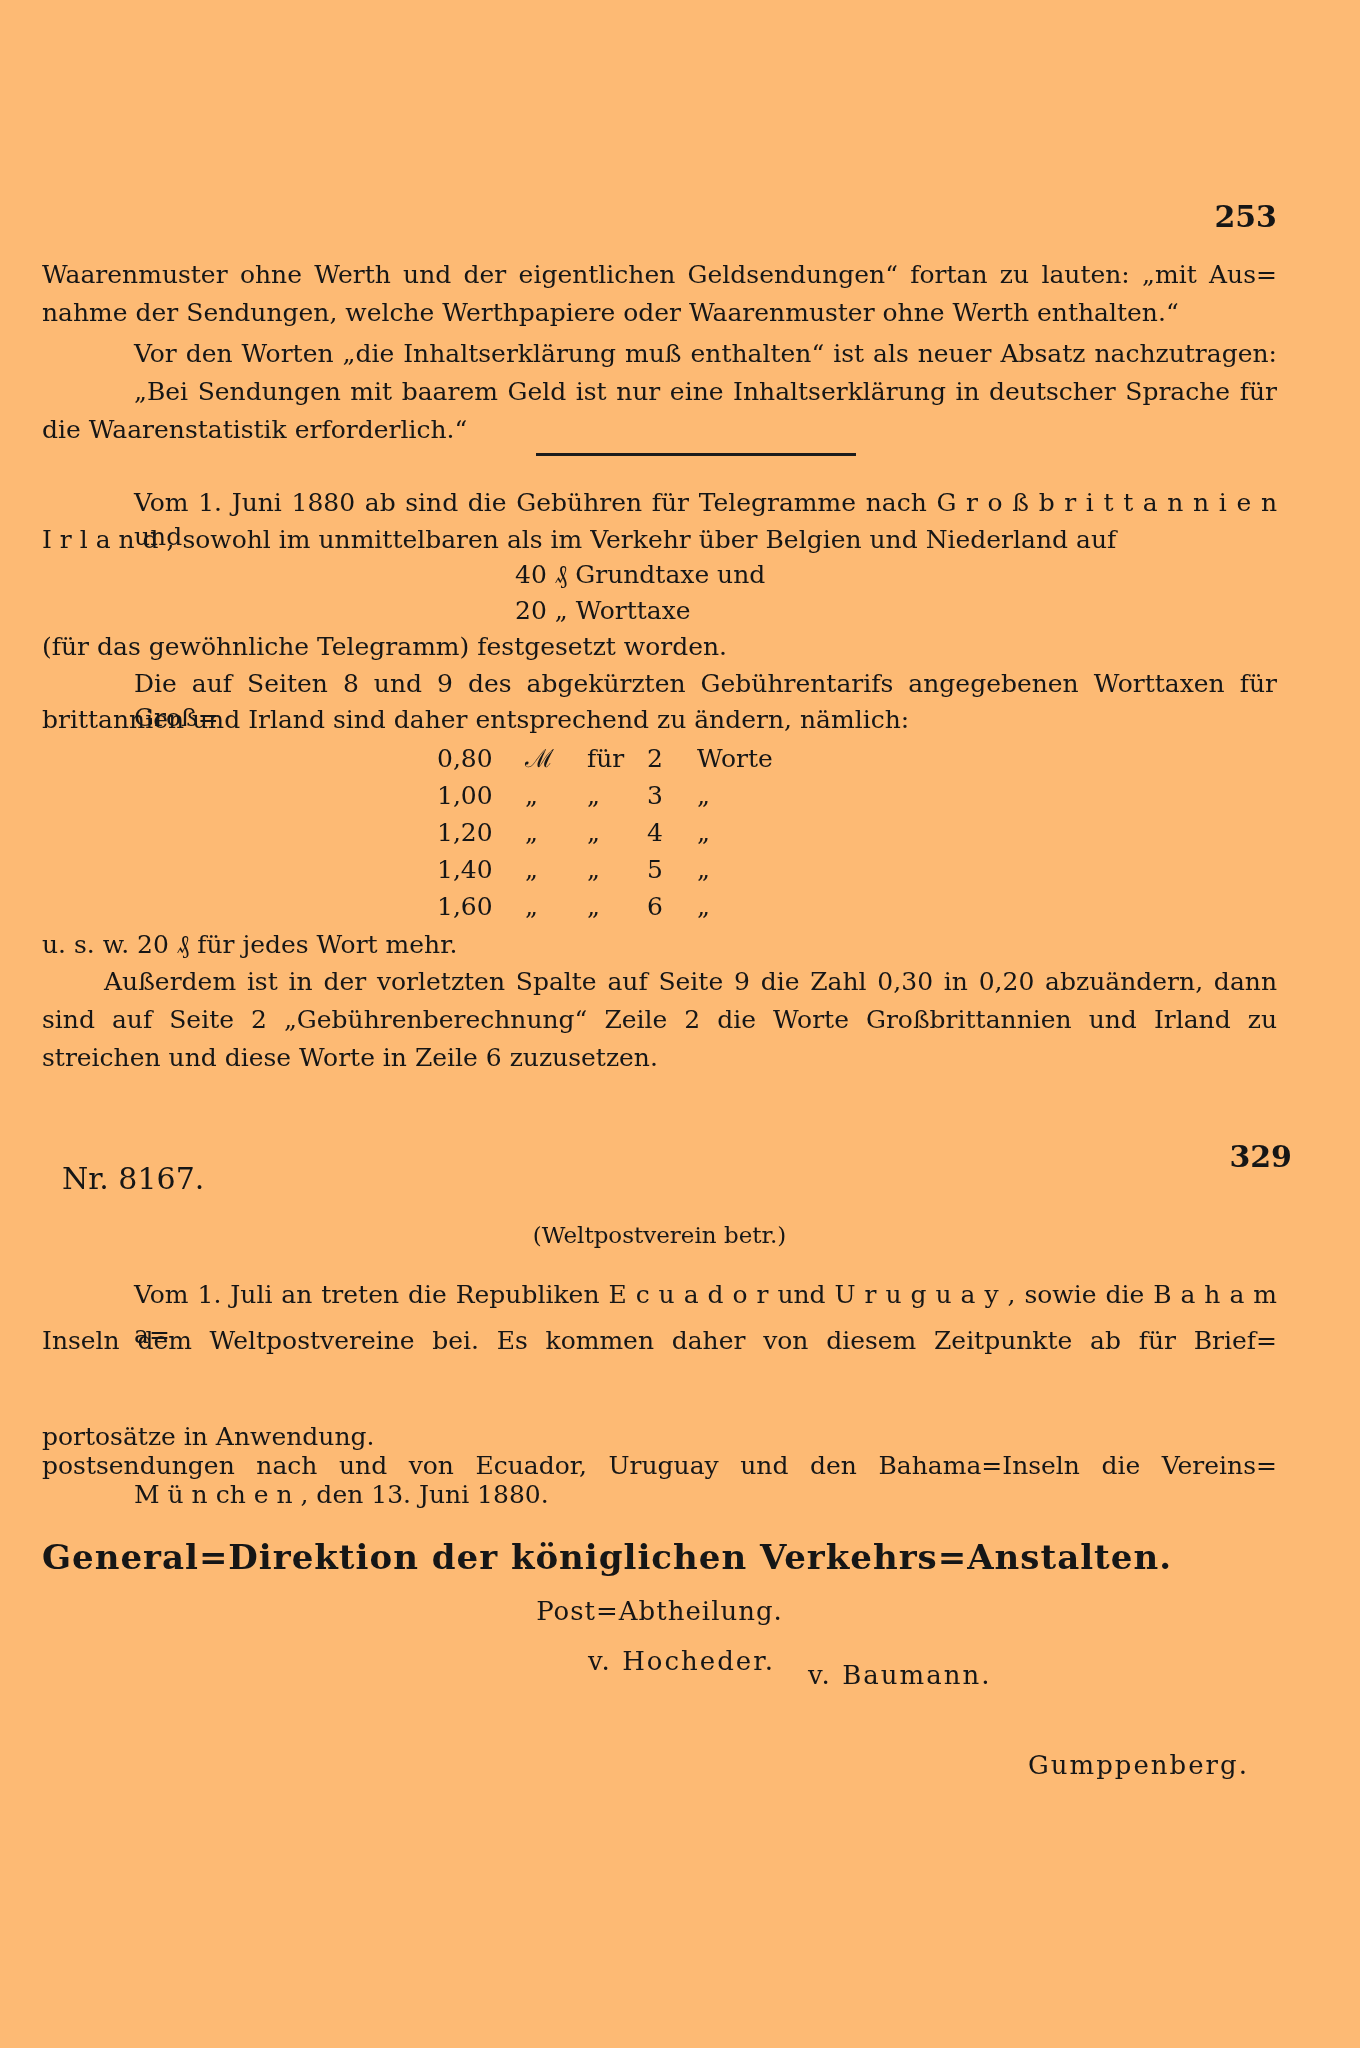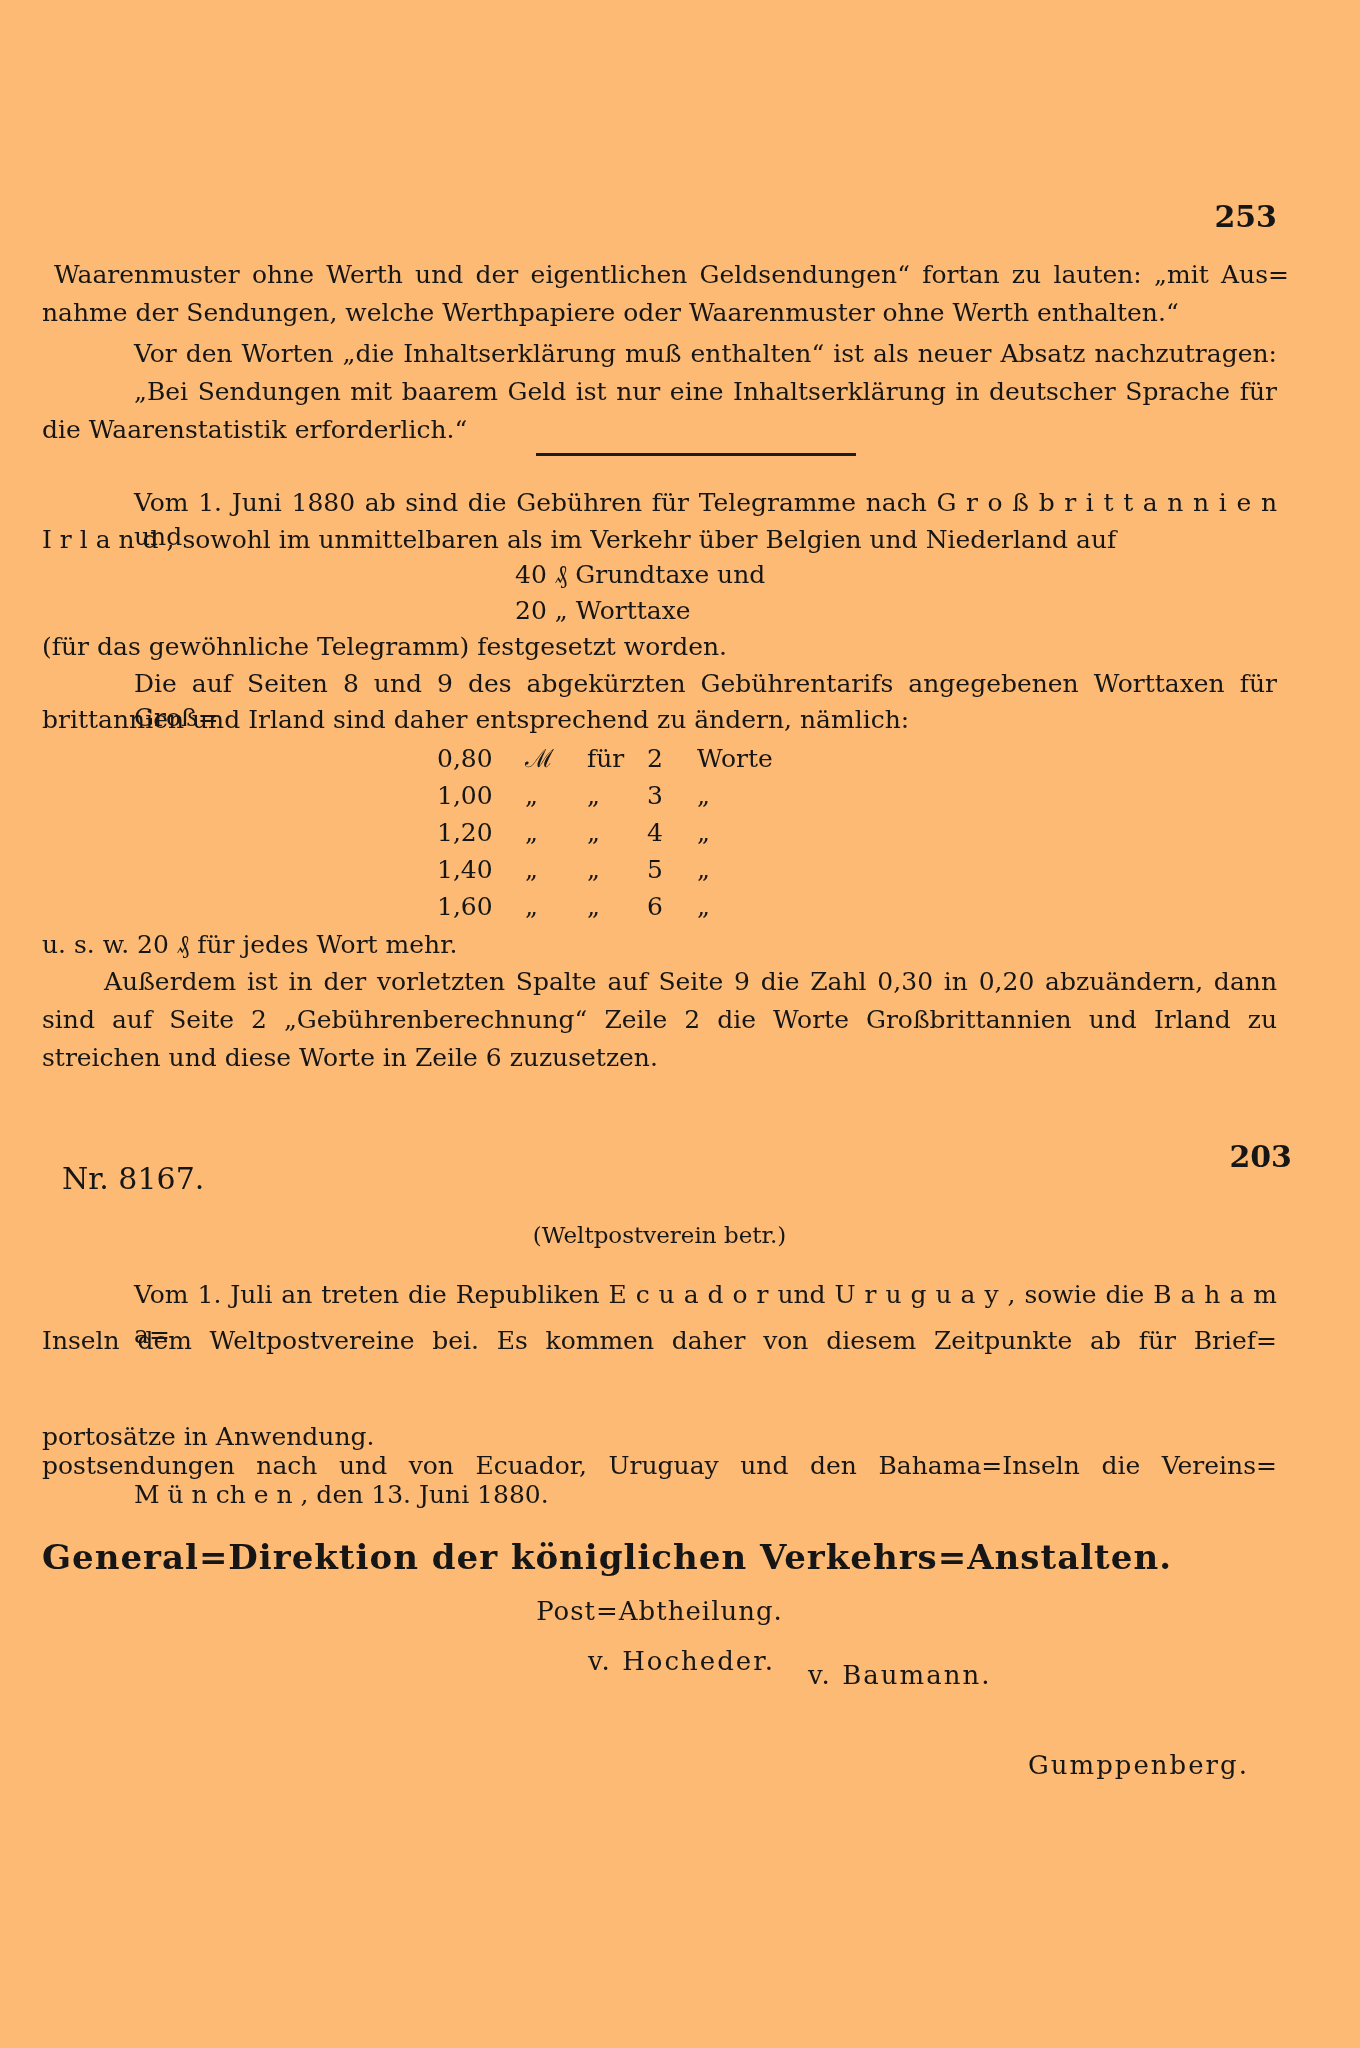--- a/index.html
+++ b/index.html
@@ -47,21 +47,21 @@
   .dept { text-align:center; font-size:26px; letter-spacing:1px; }
   .sig { width:auto; font-size:26px; letter-spacing:2px; }
 </style>
 </head>
 <body>
 
 <div class="page">
 
   <div class="l pgnum" style="top:200px;">253</div>
 
-  <div class="l just" style="top:258px;margin-left:12px;">Waarenmuster ohne Werth und der eigentlichen Geldsendungen“ fortan zu lauten: „mit Aus=</div>
+  <div class="l just" style="top:258px;">Waarenmuster ohne Werth und der eigentlichen Geldsendungen“ fortan zu lauten: „mit Aus=</div>
   <div class="l" style="top:296px;">nahme der Sendungen, welche Werthpapiere oder Waarenmuster ohne Werth enthalten.“</div>
 
   <div class="l just ind" style="top:337px;">Vor den Worten „die Inhaltserklärung muß enthalten“ ist als neuer Absatz nachzutragen:</div>
 
   <div class="l just ind" style="top:375px;">„Bei Sendungen mit baarem Geld ist nur eine Inhaltserklärung in deutscher Sprache für</div>
   <div class="l" style="top:413px;">die Waarenstatistik erforderlich.“</div>
 
   <div class="rule"></div>
 
   <div class="l just ind" style="top:486px;">Vom 1. Juni 1880 ab sind die Gebühren für Telegramme nach G r o ß b r i t t a n n i e n und</div>
@@ -102,21 +102,21 @@
     <span>6</span>
     <span>„</span>
   </div>
 
   <div class="l" style="top:928px;">u. s. w. 20 ₰ für jedes Wort mehr.</div>
 
   <div class="l just ind2" style="top:965px;">Außerdem ist in der vorletzten Spalte auf Seite 9 die Zahl 0,30 in 0,20 abzuändern, dann</div>
   <div class="l just" style="top:1003px;">sind auf Seite 2 „Gebührenberechnung“ Zeile 2 die Worte Großbrittannien und Irland zu</div>
   <div class="l" style="top:1041px;">streichen und diese Worte in Zeile 6 zuzusetzen.</div>
 
-  <div class="l pgnum" style="top:1140px; width:1250px;">203</div>
+  <div class="l pgnum" style="top:1140px; width:1250px;">329</div>
 
   <div class="l itemnum" style="left:62px; top:1162px;">Nr. 8167.</div>
 
   <div class="l subject" style="top:1218px;">(Weltpostverein betr.)</div>
 
   <div class="l just ind wide" style="top:1275px;">Vom 1. Juli an treten die Republiken E c u a d o r und U r u g u a y , sowie die B a h a m a=</div>
   <div class="l just wide" style="top:1321px;">Inseln dem Weltpostvereine bei. Es kommen daher von diesem Zeitpunkte ab für Brief=</div>
   <div class="l just wide" style="top:1446px;">postsendungen nach und von Ecuador, Uruguay und den Bahama=Inseln die Vereins=</div>
   <div class="l wide" style="top:1417px;">portosätze in Anwendung.</div>
 

